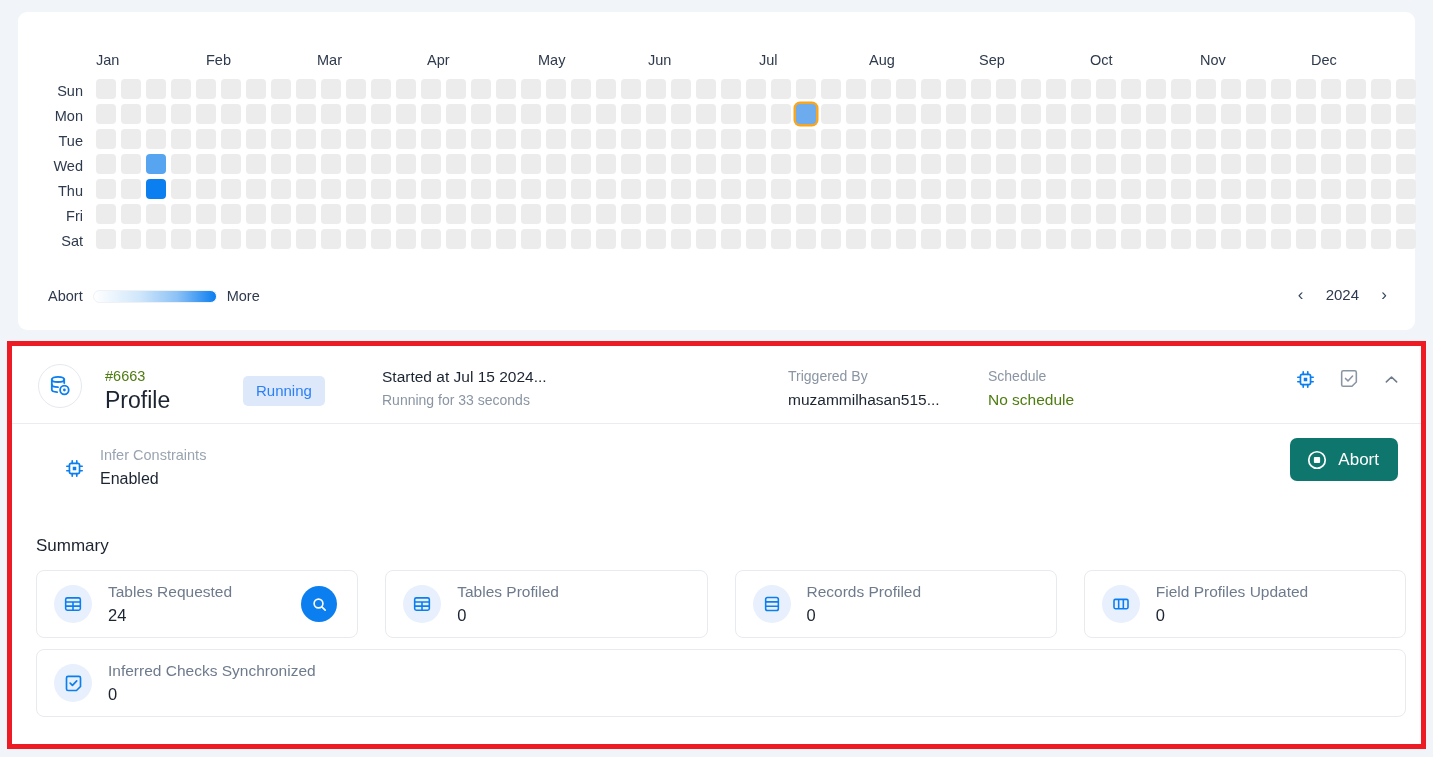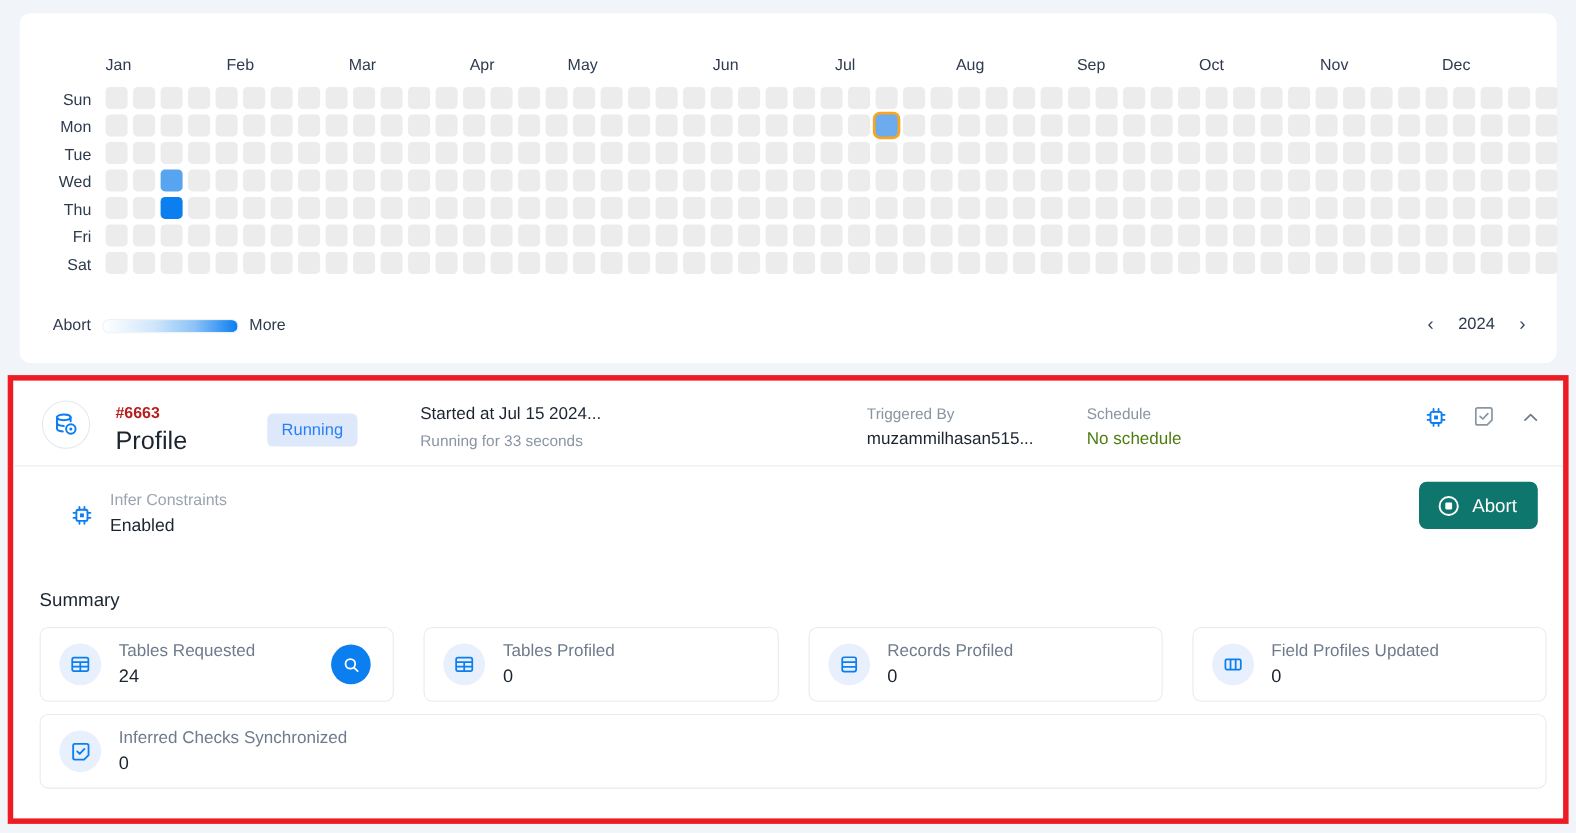--- a/index.html
+++ b/index.html
@@ -107,21 +107,21 @@
     border-bottom: 1px solid #e9edf2;
   }
   #run-icon-circle {
     position: absolute; left: 26px; top: 18px;
     width: 44px; height: 44px;
     border-radius: 50%;
     border: 1px solid #e4e9ef;
     display: flex; align-items: center; justify-content: center;
   }
   #run-id-block { position: absolute; left: 93px; top: 20px; }
-  #run-id-block .run-id { font-size: 14.5px; color: #b91c1c; line-height: 20px; font-weight: bold; }
+  #run-id-block .run-id { font-size: 14.5px; color: #4d7c0f; line-height: 20px; }
   #run-id-block .run-type { font-size: 23px; color: #1b2430; line-height: 24px; margin-top: 2px; }
   .badge-running {
     position: absolute; left: 231px; top: 30px;
     background: #dde9fb; color: #2b7ff5;
     font-size: 15px;
     padding: 6px 13px 7px;
     border-radius: 5px;
   }
 
   #started-block { position: absolute; left: 370px; top: 20px; width: 196px; }
@@ -223,21 +223,21 @@
 <body>
 
 <div id="heatmap-card">
 
   <div id="heatmap-grid-wrap">
     <div class="month-labels">
         <span class="month-label" style="left: 66px;">Jan</span>
         <span class="month-label" style="left: 176px;">Feb</span>
         <span class="month-label" style="left: 287px;">Mar</span>
         <span class="month-label" style="left: 397px;">Apr</span>
-        <span class="month-label" style="left: 486px;">May</span>
+        <span class="month-label" style="left: 508px;">May</span>
         <span class="month-label" style="left: 618px;">Jun</span>
         <span class="month-label" style="left: 729px;">Jul</span>
         <span class="month-label" style="left: 839px;">Aug</span>
         <span class="month-label" style="left: 949px;">Sep</span>
         <span class="month-label" style="left: 1060px;">Oct</span>
         <span class="month-label" style="left: 1170px;">Nov</span>
         <span class="month-label" style="left: 1281px;">Dec</span>
       </div>
     <div class="day-labels">
         <div class="day-label">Sun</div>

